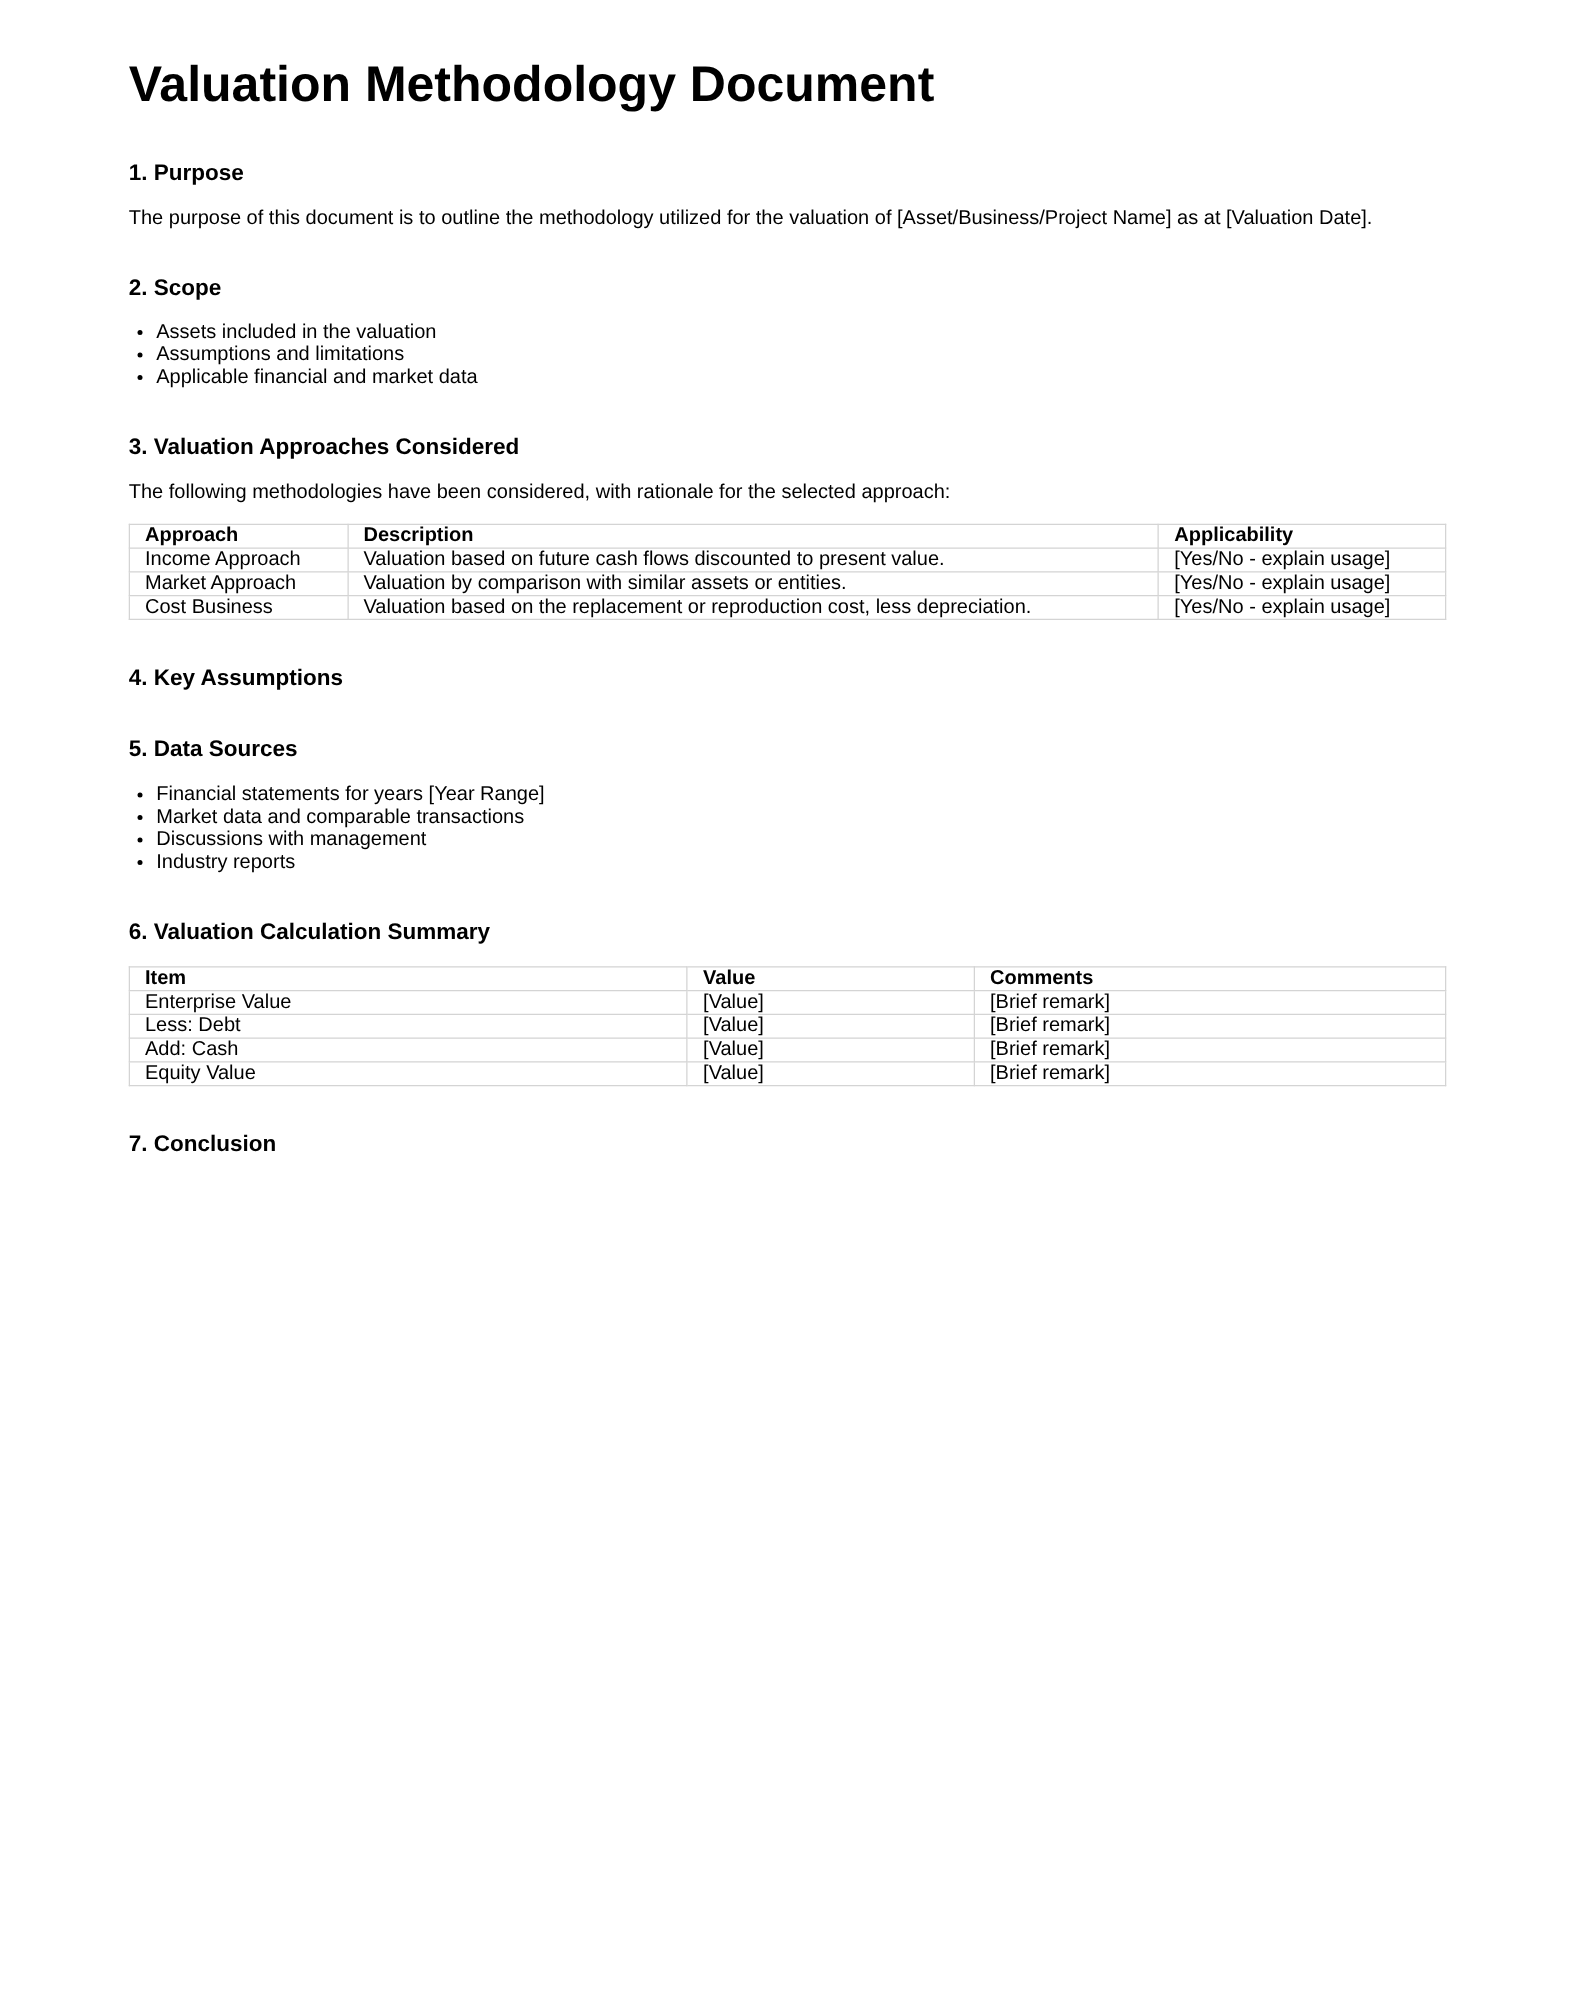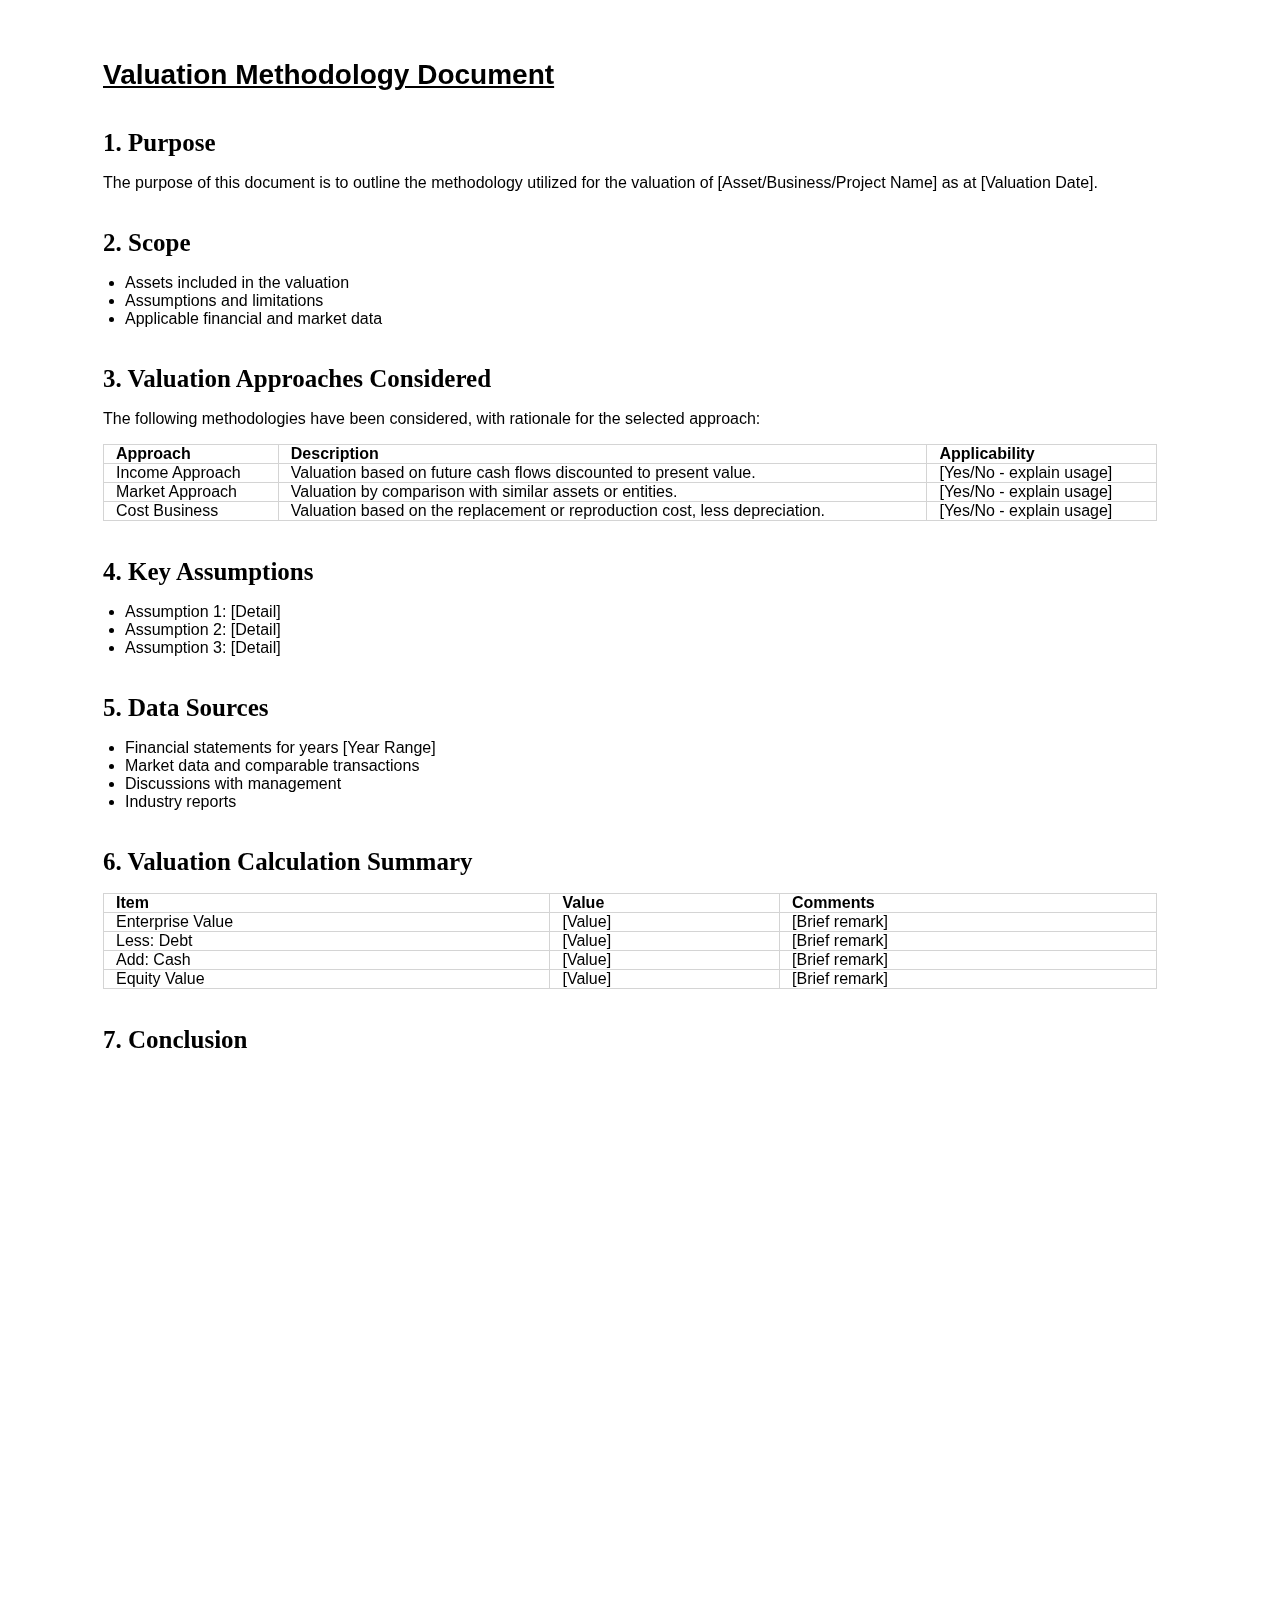--- a/index.html
+++ b/index.html
@@ -12,32 +12,30 @@
     font-family: "Liberation Sans", "DejaVu Sans", sans-serif;
     color: #000000;
     overflow: hidden;
   }
   .content {
     height: 1297px;
     padding: 0 106px 0 103px;
     overflow: hidden;
   }
   h1 {
-    margin: 58px 0 0 0;
-    font-size: 28px;
+    margin: 44px 0 0 0;
+    font-size: 40px;
     line-height: 1.2;
     font-weight: 700;
-    text-decoration: underline;
   }
   h2 {
     margin: 36px 0 0 0;
-    font-size: 25px;
+    font-size: 18px;
     line-height: 1.2;
     font-weight: 700;
-    font-family: Liberation Serif, serif;
   }
   p {
     margin: 16px 0 0 0;
     font-size: 16px;
     line-height: 18px;
   }
   ul {
     margin: 16px 0 0 0;
     padding: 0 0 0 22px;
     font-size: 16px;
@@ -108,25 +106,20 @@
         </tr>
         <tr>
           <td>Cost Business</td>
           <td>Valuation based on the replacement or reproduction cost, less depreciation.</td>
           <td>[Yes/No - explain usage]</td>
         </tr>
       </tbody>
     </table>
 
     <h2>4. Key Assumptions</h2>
-    <ul>
-      <li>Assumption 1: [Detail]</li>
-      <li>Assumption 2: [Detail]</li>
-      <li>Assumption 3: [Detail]</li>
-    </ul>
 
     <h2>5. Data Sources</h2>
     <ul>
       <li>Financial statements for years [Year Range]</li>
       <li>Market data and comparable transactions</li>
       <li>Discussions with management</li>
       <li>Industry reports</li>
     </ul>
 
     <h2>6. Valuation Calculation Summary</h2>

